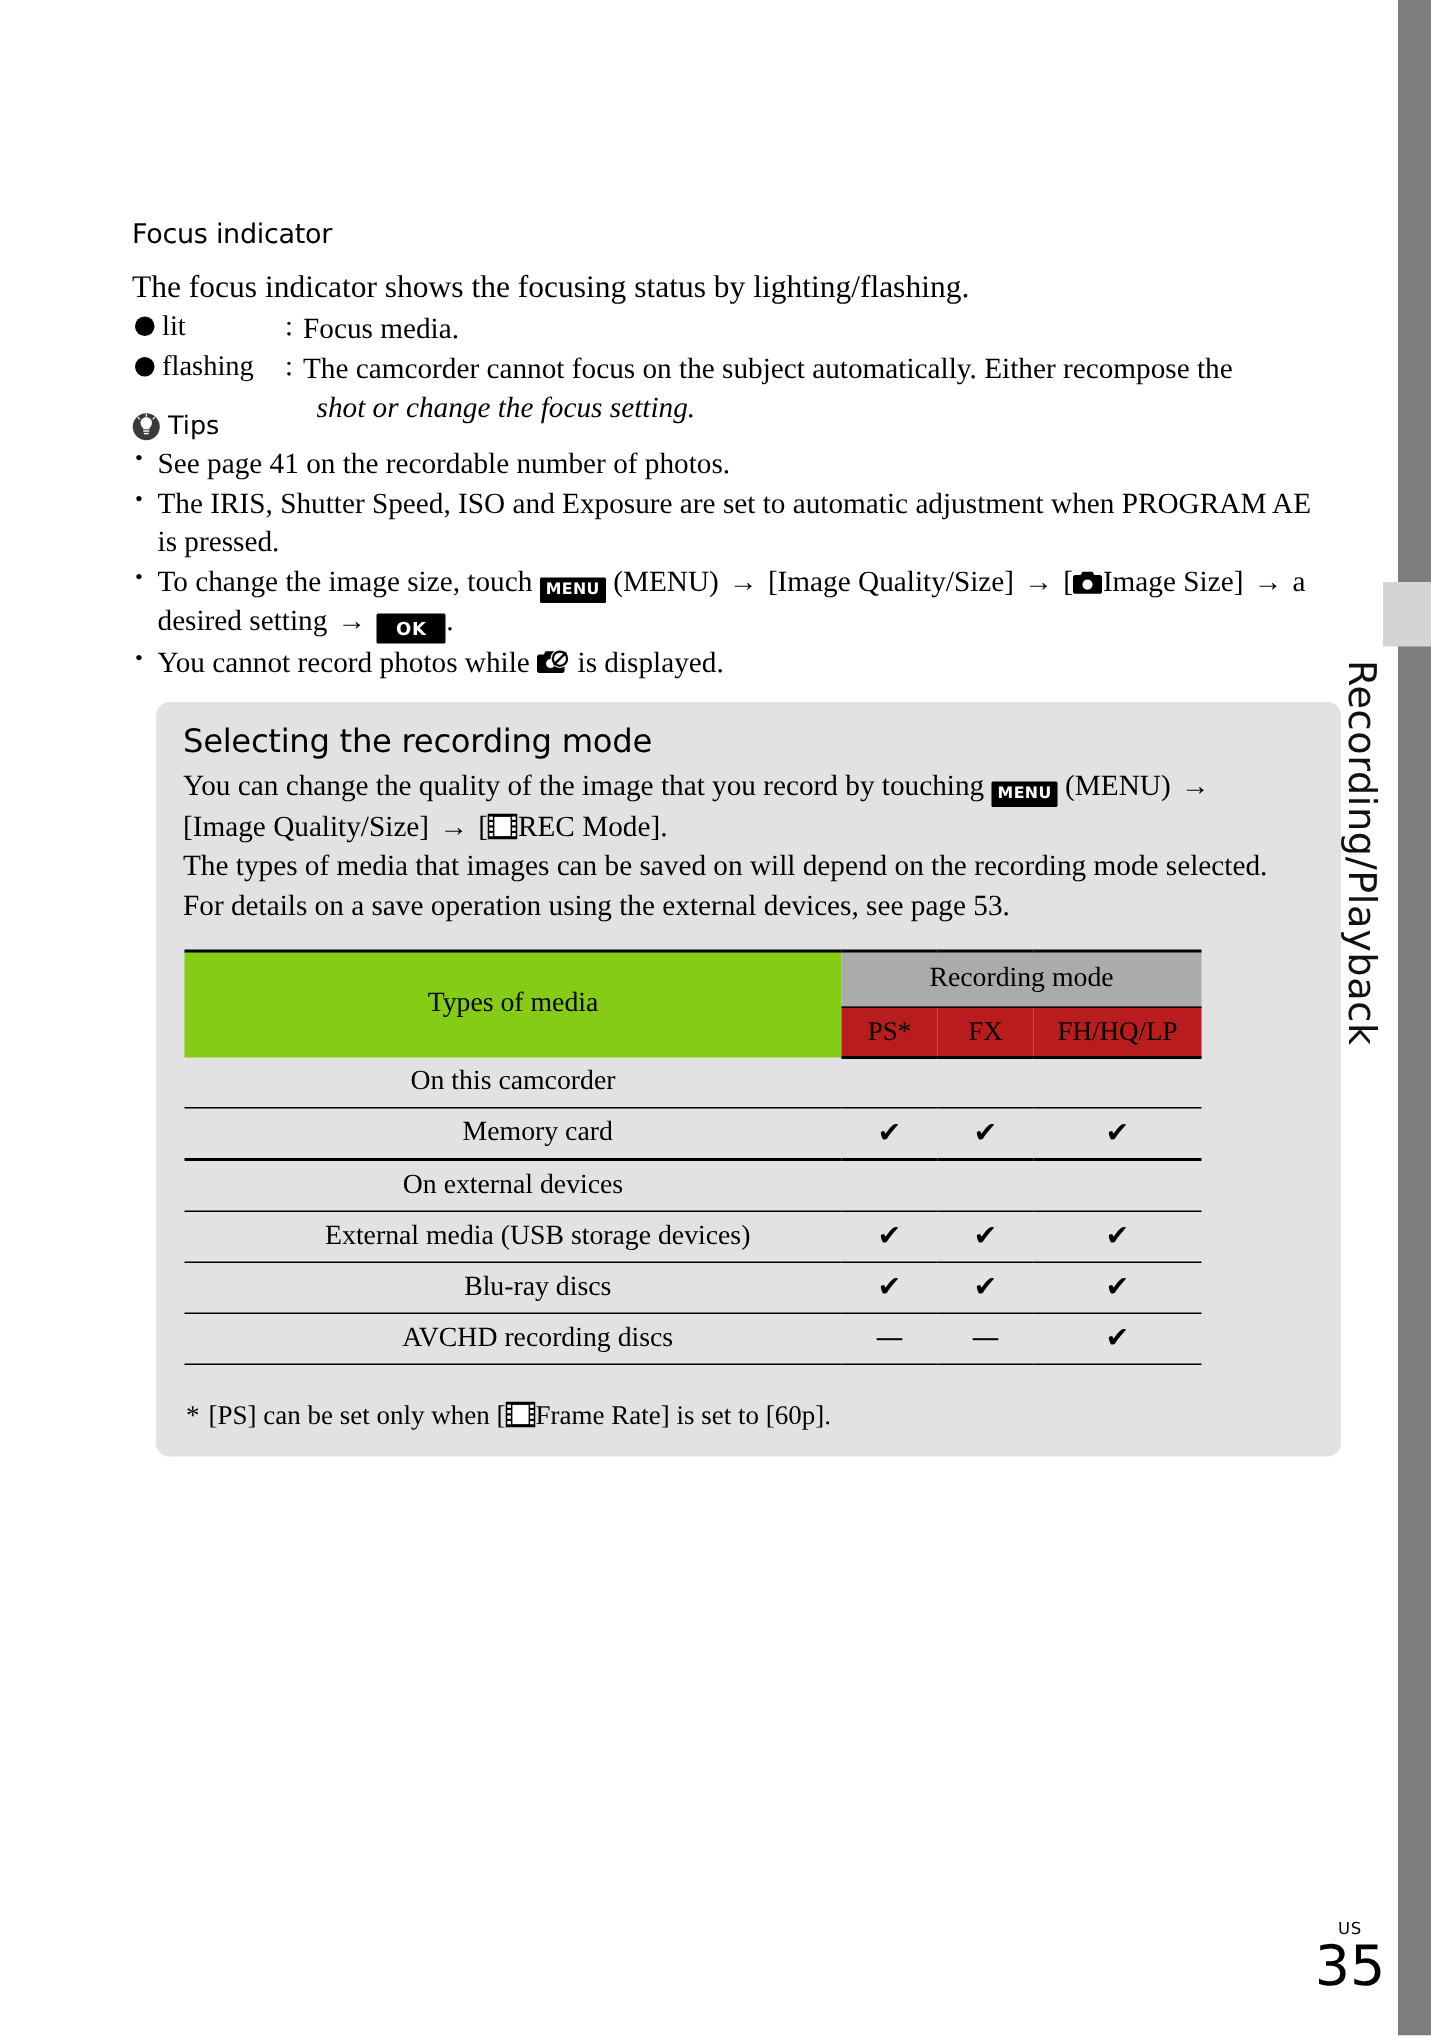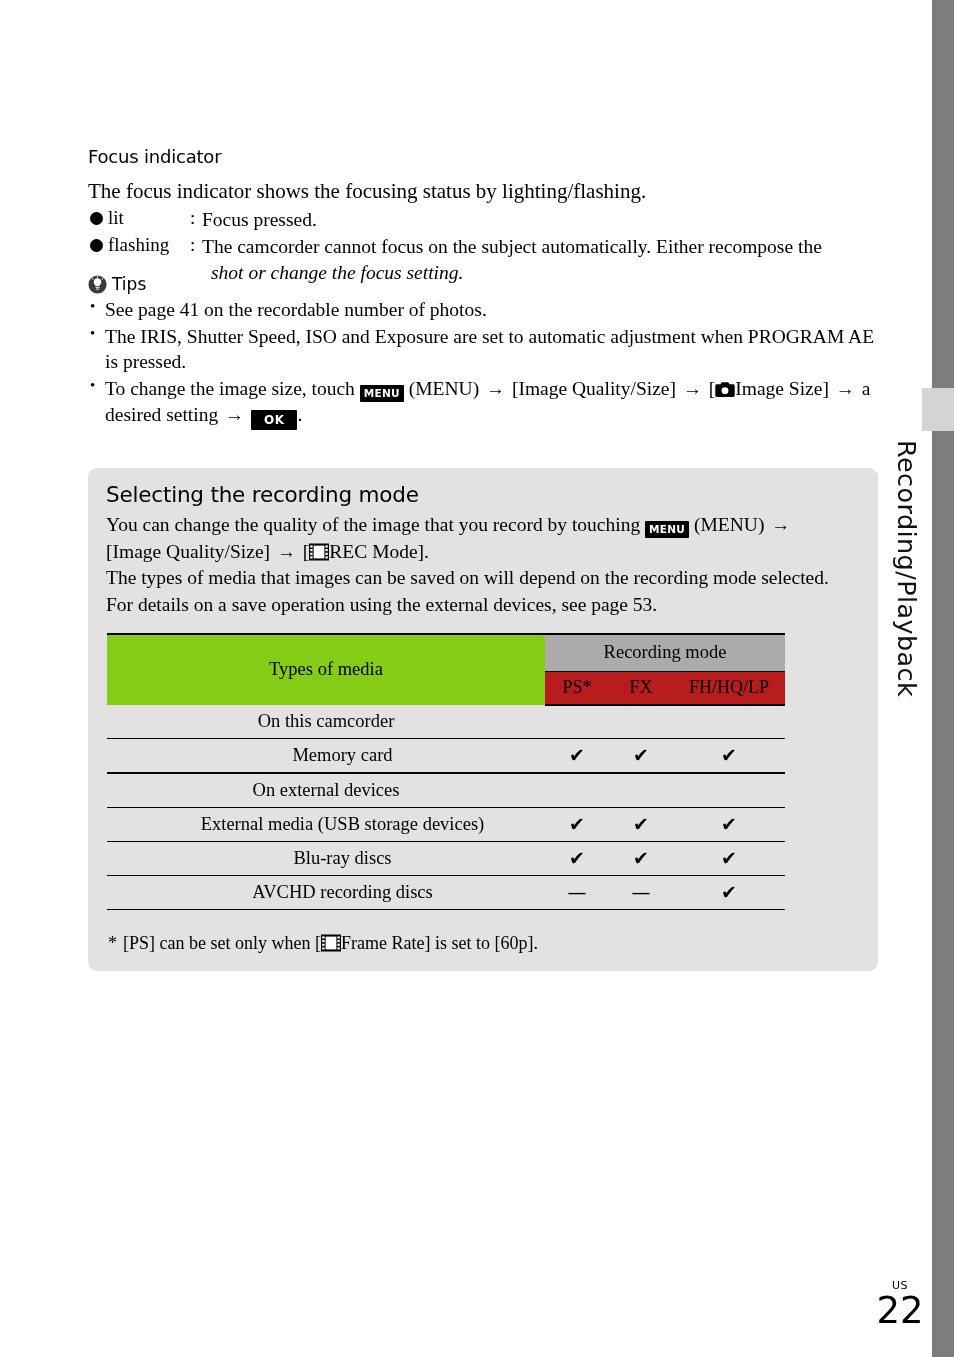--- a/index.html
+++ b/index.html
@@ -211,21 +211,21 @@
   .ico {
     display: inline-block;
     vertical-align: -3px;
   }
   .arrow { font-size: 19px; padding: 0 2px; }
 
   
   #panel {
     position: absolute;
     top: 468px;
-    left: 0;
+    left: 16px;
     width: 790px;
     background: #e2e2e2;
     border-radius: 9px;
     padding: 14px 18px 16px 18px;
     box-sizing: border-box;
   }
   h3.panel-head {
     font-family: "DejaVu Sans", sans-serif;
     font-size: 21.5px;
     font-weight: 400;
@@ -294,39 +294,39 @@
 <body>
 
 <div id="side-bar"></div>
 <div id="side-tab"></div>
 <div id="side-label">
   <span>Recording/Playback</span>
 </div>
 
 <div id="page-foot">
   <span class="region">US</span>
-  <span class="num">22</span>
+  <span class="num">35</span>
 </div>
 
 <div id="content">
 
   <h2 class="section-head">Focus indicator</h2>
 
   <p class="intro">The focus indicator shows the focusing status by lighting/flashing.</p>
 
   <div id="focus-list">
 
     <div class="focus-row">
       <div class="focus-term">
         <span class="dot"></span>
         <span>lit</span>
       </div>
       <div class="focus-colon">:</div>
       <div class="focus-def">
-        <span>Focus pressed.</span>
+        <span>Focus media.</span>
       </div>
     </div>
 
     <div class="focus-row">
       <div class="focus-term">
         <span class="dot"></span>
         <span>flashing</span>
       </div>
       <div class="focus-colon">:</div>
       <div class="focus-def">
@@ -371,20 +371,32 @@
         <span>[</span><svg class="ico" width="20" height="17" viewBox="0 0 20 17">
             <path d="M6.6 1.2h6.8l1.1 2.1h3.6c.9 0 1.6.7 1.6 1.6v9.4c0 .9-.7 1.6-1.6 1.6H1.9c-.9 0-1.6-.7-1.6-1.6V4.9c0-.9.7-1.6 1.6-1.6h3.6z" fill="#000"></path>
             <circle cx="10" cy="9.7" r="3.4" fill="#fff"></circle>
           </svg><span>Image Size]</span>
         <span class="arrow">→</span>
         <span>a desired setting</span>
         <span class="arrow">→</span>
         <span class="chip chip-ok">OK</span><span>.</span>
       </li>
 
+      <li>
+        <span>You cannot record photos while</span>
+        <svg class="ico" width="22" height="19" viewBox="0 0 22 19">
+          <path d="M5.6 2.2h6.8l1.1 2.1h3.3c.9 0 1.6.7 1.6 1.6v9.1c0 .9-.7 1.6-1.6 1.6H1.6c-.9 0-1.6-.7-1.6-1.6V5.9c0-.9.7-1.6 1.6-1.6h3z" fill="#000"></path>
+          <circle cx="9" cy="10.4" r="3" fill="#fff"></circle>
+          <circle cx="15.3" cy="7.1" r="6.3" fill="#fff"></circle>
+          <circle cx="15.3" cy="7.1" r="5.5" fill="#000"></circle>
+          <circle cx="15.3" cy="7.1" r="4.0" fill="#fff"></circle>
+          <rect x="14.5" y="1.3" width="1.6" height="11.6" fill="#000" transform="rotate(45 15.3 7.1)"></rect>
+        </svg>
+        <span>is displayed.</span>
+      </li>
 
     </ul>
   </div>
 
   <div id="panel">
 
     <h3 class="panel-head">Selecting the recording mode</h3>
 
     <div class="panel-body">
       <div>

